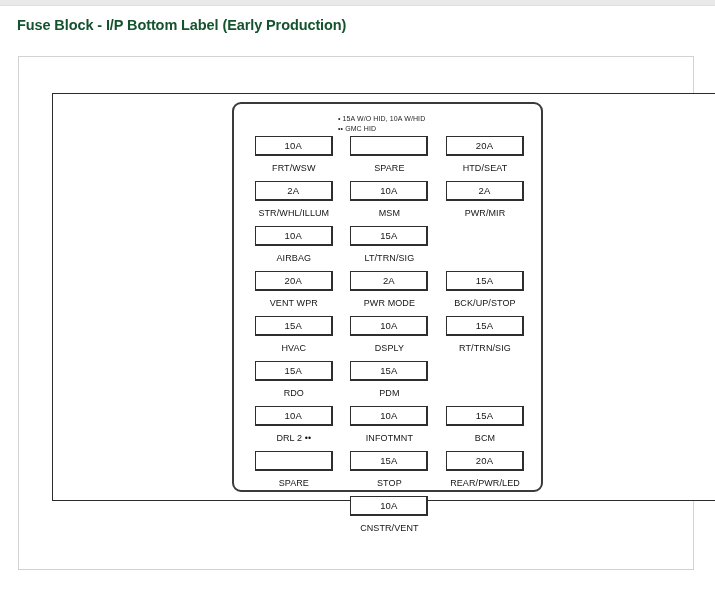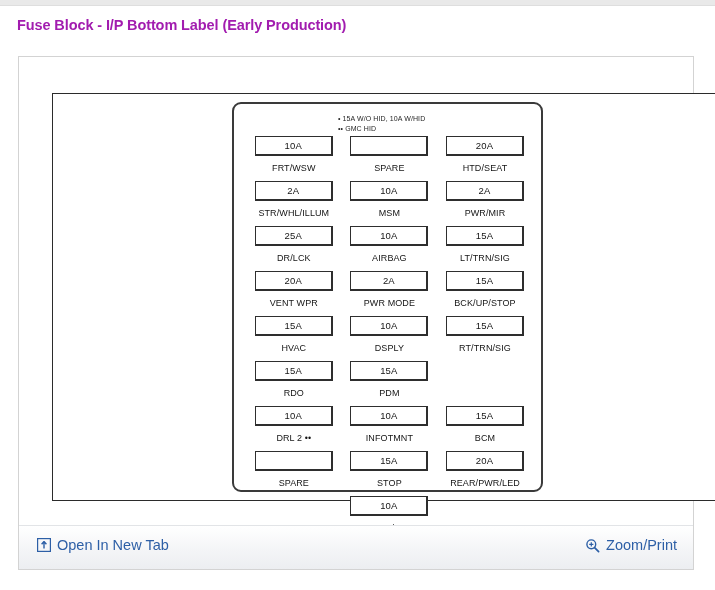--- a/index.html
+++ b/index.html
@@ -24,21 +24,21 @@
     background: #e9e9e9;
     border-bottom: 1px solid #dedede;
   }
 
   .page-title {
     position: absolute;
     left: 17px;
     top: 17px;
     font-size: 14.5px;
     font-weight: bold;
-    color: #a21caf;
+    color: #14532d;
     letter-spacing: -0.1px;
     white-space: nowrap;
   }
 
   
   .card {
     position: absolute;
     left: 18px;
     top: 56px;
     width: 676px;
@@ -196,24 +196,20 @@
             <div class="fuse-label">MSM</div>
           </div>
           <div class="cell">
             <div class="fuse-box">2A</div>
             <div class="fuse-label">PWR/MIR</div>
           </div>
         </div>
 
         <div class="row">
           <div class="cell">
-            <div class="fuse-box">25A</div>
-            <div class="fuse-label">DR/LCK</div>
-          </div>
-          <div class="cell">
             <div class="fuse-box">10A</div>
             <div class="fuse-label">AIRBAG</div>
           </div>
           <div class="cell">
             <div class="fuse-box">15A</div>
             <div class="fuse-label">LT/TRN/SIG</div>
           </div>
         </div>
 
         <div class="row">
@@ -295,37 +291,13 @@
           <div class="cell">
             <div class="fuse-box">10A</div>
             <div class="fuse-label">CNSTR/VENT</div>
           </div>
         </div>
 
       </div>
     </div>
   </div>
 
-  <div class="footer">
-
-    <div class="footer-link left">
-      <span class="footer-icon">
-        <svg width="14" height="14" viewBox="0 0 14 14">
-          <rect x="0.5" y="0.5" width="13" height="13" fill="none" stroke="#2d5fa6" stroke-width="1.4"></rect>
-          <path d="M7 10.5 V4.6 M7 3.5 L4.6 6.2 M7 3.5 L9.4 6.2" fill="none" stroke="#2d5fa6" stroke-width="1.4"></path>
-        </svg>
-      </span>
-      <span>Open In New Tab</span>
-    </div>
-
-    <div class="footer-link right">
-      <span class="footer-icon">
-        <svg width="15" height="15" viewBox="0 0 15 15">
-          <circle cx="6.3" cy="6.3" r="4.4" fill="none" stroke="#2d5fa6" stroke-width="1.4"></circle>
-          <path d="M9.6 9.6 L13.6 13.6" stroke="#2d5fa6" stroke-width="1.7" stroke-linecap="round"></path>
-          <path d="M6.3 4.2 V8.4 M4.2 6.3 H8.4" stroke="#2d5fa6" stroke-width="1.2"></path>
-        </svg>
-      </span>
-      <span>Zoom/Print</span>
-    </div>
-
-  </div>
 </div>
 
 </body></html>

